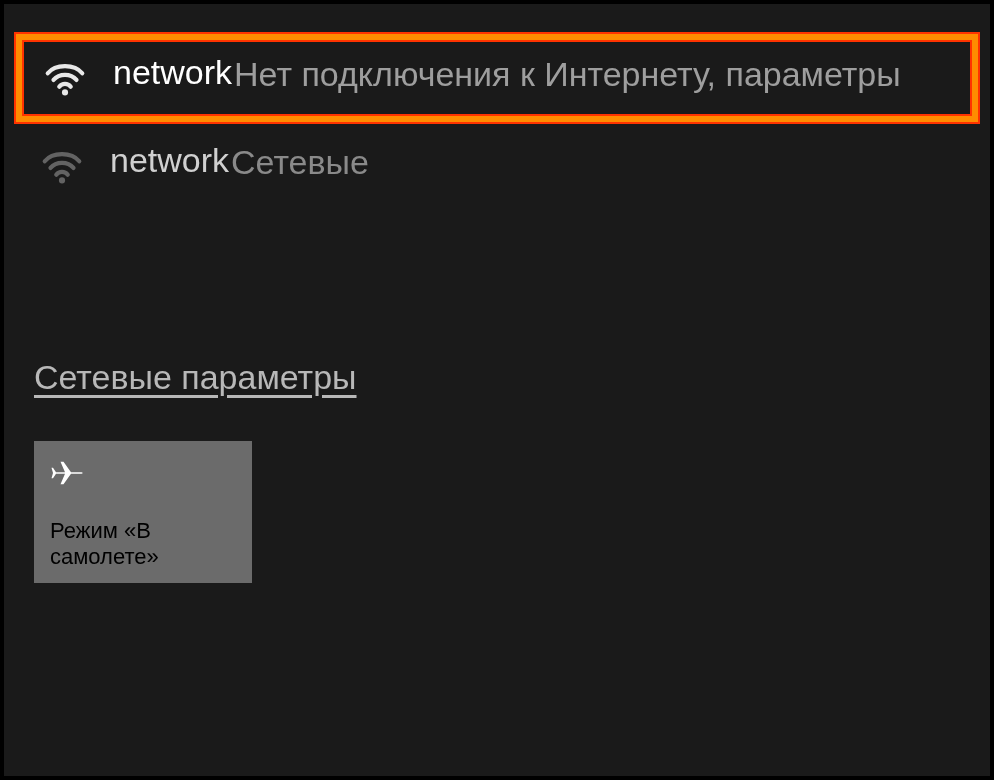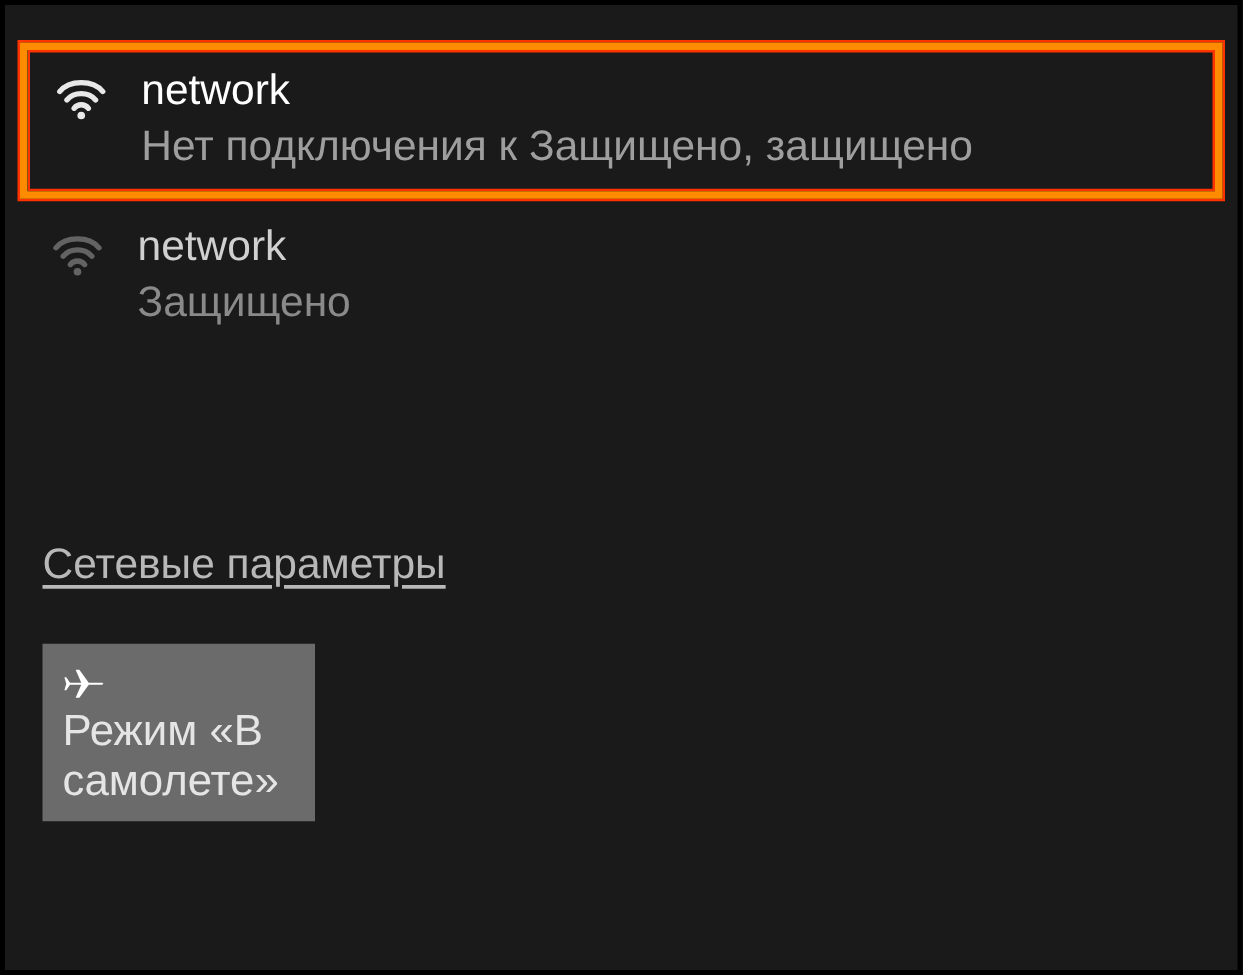--- a/index.html
+++ b/index.html
@@ -41,21 +41,21 @@
       background: #1a1a1a;
     }
     .wifi-icon {
       width: 46px;
       height: 46px;
       flex-shrink: 0;
       margin-top: 4px;
     }
     .network-info {
       display: flex;
-      flex-direction: column;
+      flex-direction: row;
       gap: 2px;
     }
     .network-name {
       font-size: 34px;
       font-weight: 400;
       color: #ffffff;
       line-height: 1.2;
     }
     .network-status {
       font-size: 34px;
@@ -105,58 +105,58 @@
       background: #0078d7;
     }
     .tile.inactive {
       background: #6b6b6b;
     }
     .tile-icon {
       width: 36px;
       height: 36px;
     }
     .tile-label {
-      font-size: 35px;
-      color: #e5e5e5;
+      font-size: 22px;
+      color: #000000;
       line-height: 1.15;
     }
   </style>
 </head>
 <body>
 
 <div class="panel">
   <div class="network-list">
 
     <div class="network-item highlighted">
       <span class="wifi-icon">
         <svg viewBox="0 0 24 24" fill="none" stroke="#e8e8e8" stroke-width="2.2">
           <path d="M3 9 C 7 4, 17 4, 21 9" stroke-linecap="round"></path>
           <path d="M6 12.5 C 9 9, 15 9, 18 12.5" stroke-linecap="round"></path>
           <path d="M9 16 C 10.5 14, 13.5 14, 15 16" stroke-linecap="round"></path>
           <circle cx="12" cy="19" r="1.6" fill="#e8e8e8" stroke="none"></circle>
         </svg>
       </span>
       <div class="network-info">
         <div class="network-name">network</div>
-        <div class="network-status">Нет подключения к Защищено, защищено</div>
+        <div class="network-status">Нет подключения к Интернету, параметры</div>
       </div>
     </div>
 
     <div class="network-item dimmed">
       <span class="wifi-icon">
         <svg viewBox="0 0 24 24" fill="none" stroke="#bdbdbd" stroke-width="2.2">
           <path d="M3 9 C 7 4, 17 4, 21 9" stroke-linecap="round"></path>
           <path d="M6 12.5 C 9 9, 15 9, 18 12.5" stroke-linecap="round"></path>
           <path d="M9 16 C 10.5 14, 13.5 14, 15 16" stroke-linecap="round"></path>
           <circle cx="12" cy="19" r="1.6" fill="#bdbdbd" stroke="none"></circle>
         </svg>
       </span>
       <div class="network-info">
         <div class="network-name">network</div>
-        <div class="network-status">Защищено</div>
+        <div class="network-status">Сетевые</div>
       </div>
     </div>
 
   </div>
 
   <div class="spacer"></div>
 
   <div class="settings-section">
     <a class="settings-link">Сетевые параметры</a>
 

